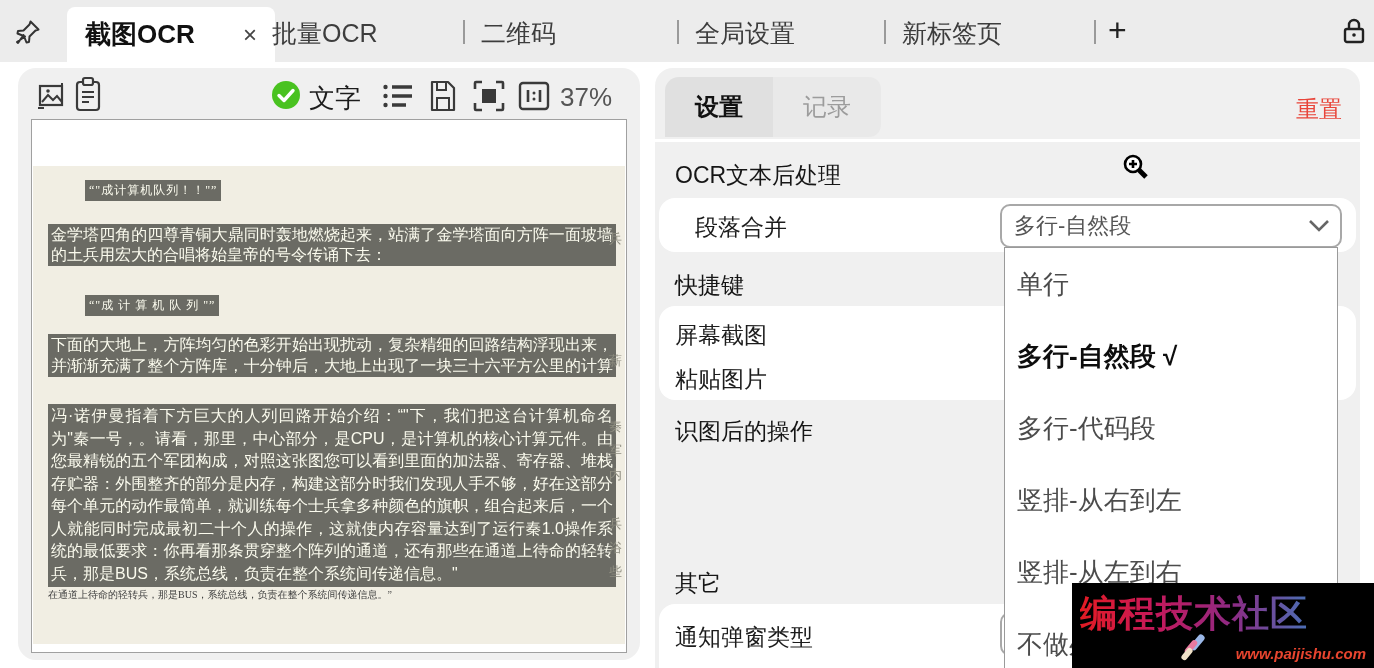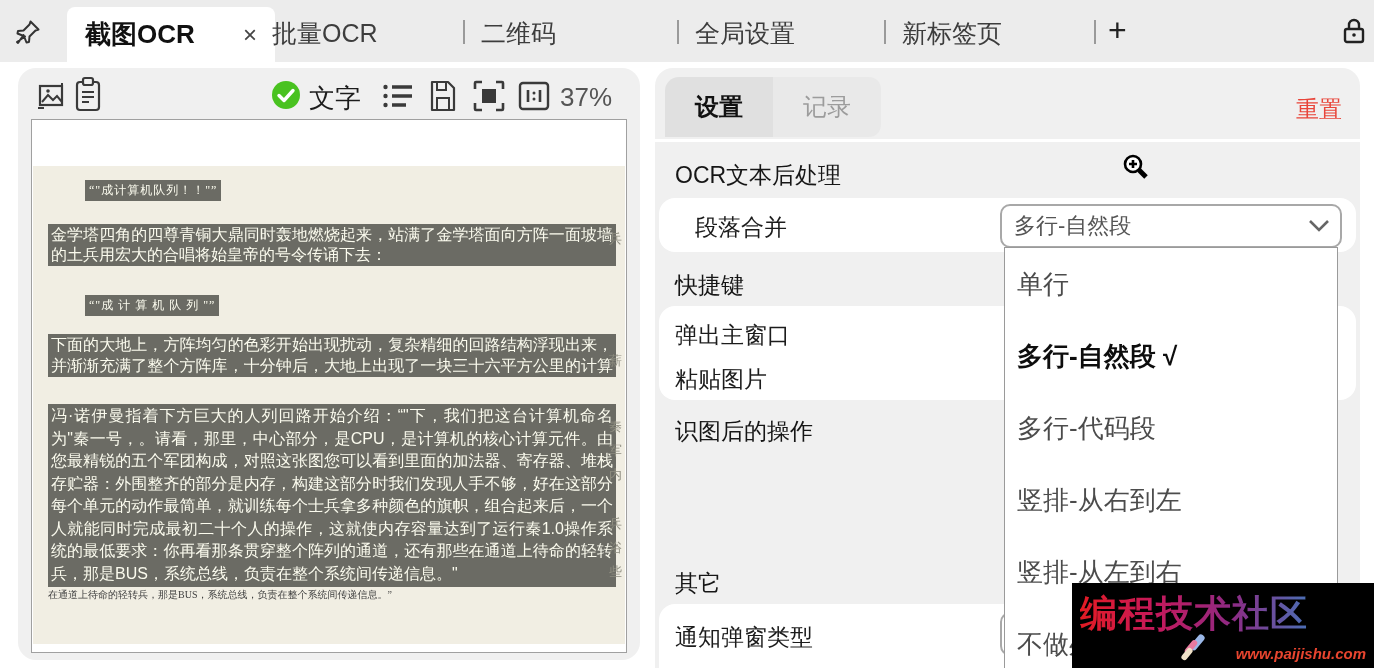--- a/index.html
+++ b/index.html
@@ -214,21 +214,21 @@
     <span class="chev">
       <svg width="22" height="14" viewBox="0 0 22 14">
           <path d="M2 2 l9 9 9-9" fill="none" stroke="#666" stroke-width="2.6"></path>
         </svg>
     </span>
   </div>
 
   <div class="abs section-label" style="top:202px;">快捷键</div>
 
   <div class="abs card" style="top:238px;height:94px;">
-    <span class="row-label" style="top:14px;">弹出主窗口</span>
+    <span class="row-label" style="top:14px;">屏幕截图</span>
     <span class="row-label" style="top:58px;">粘贴图片</span>
   </div>
 
   <div class="abs section-label" style="top:348px;">识图后的操作</div>
 
 
   <div class="abs section-label" style="top:500px;">其它</div>
 
   <div class="abs card" style="top:536px;height:84px;">
     <span class="row-label" style="top:18px;">通知弹窗类型</span>

